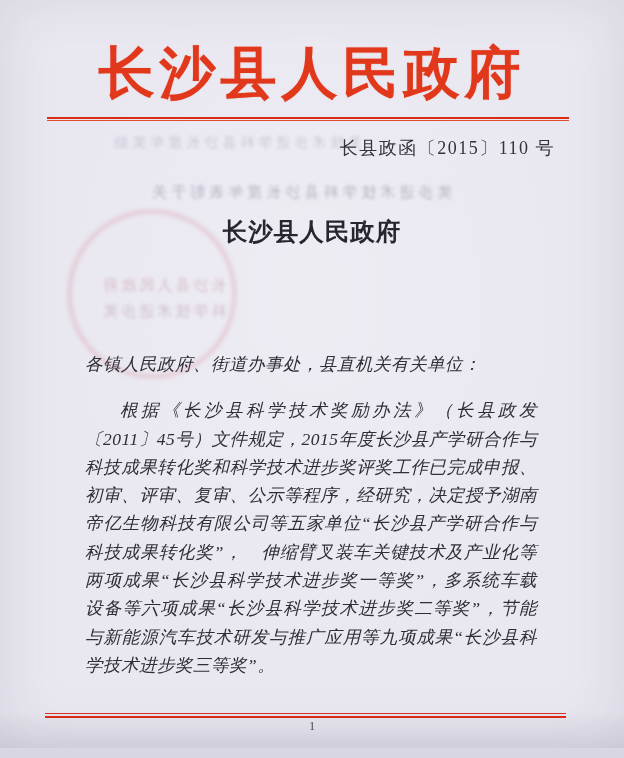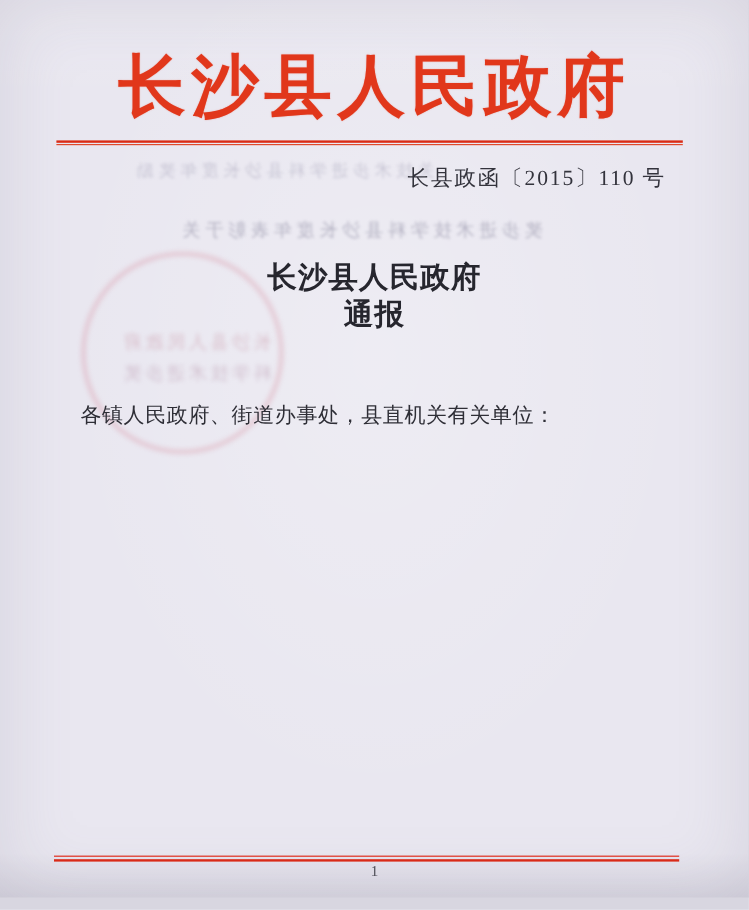--- a/index.html
+++ b/index.html
@@ -128,23 +128,24 @@
     position: absolute;
     top: 332px;
     left: 67px;
     width: 488px;
     font-size: 17.5px;
     line-height: 28.3px;
     color: #2e2e36;
     letter-spacing: 0.5px;
   }
   .body-text p {
-    margin: 0;
+    margin: 18px;
     text-align: justify;
     text-justify: inter-ideograph;
+    font-style: italic;
   }
   .body-text p.para {
     text-indent: 2em;
   }
 
   
   .footer-rule {
     position: absolute;
     top: 713px;
     left: 45px;
@@ -179,24 +180,24 @@
   <div class="bleed bleed-2">奖步进术技学科县沙长度年表彰于关</div>
 
   <div class="seal">
     <div class="seal-ring"></div>
     <div class="seal-text seal-text-1">长沙县人民政府</div>
     <div class="seal-text seal-text-2">科学技术进步奖</div>
   </div>
 
   <div class="doc-title">
     <div>长沙县人民政府</div>
-    <div>通报</div>
   </div>
 
   <div class="body-text">
     <p class="salutation">各镇人民政府、街道办事处，县直机关有关单位：</p>
+    <p class="para">根据《长沙县科学技术奖励办法》（长县政发〔2011〕45号）文件规定，2015年度长沙县产学研合作与科技成果转化奖和科学技术进步奖评奖工作已完成申报、初审、评审、复审、公示等程序，经研究，决定授予湖南帝亿生物科技有限公司等五家单位“长沙县产学研合作与科技成果转化奖”，　伸缩臂叉装车关键技术及产业化等两项成果“长沙县科学技术进步奖一等奖”，多系统车载设备等六项成果“长沙县科学技术进步奖二等奖”，节能与新能源汽车技术研发与推广应用等九项成果“长沙县科学技术进步奖三等奖”。</p>
   </div>
 
   <div class="footer-rule"></div>
 
   <div class="page-number">1</div>
 
 </div>
 
 </body></html>

